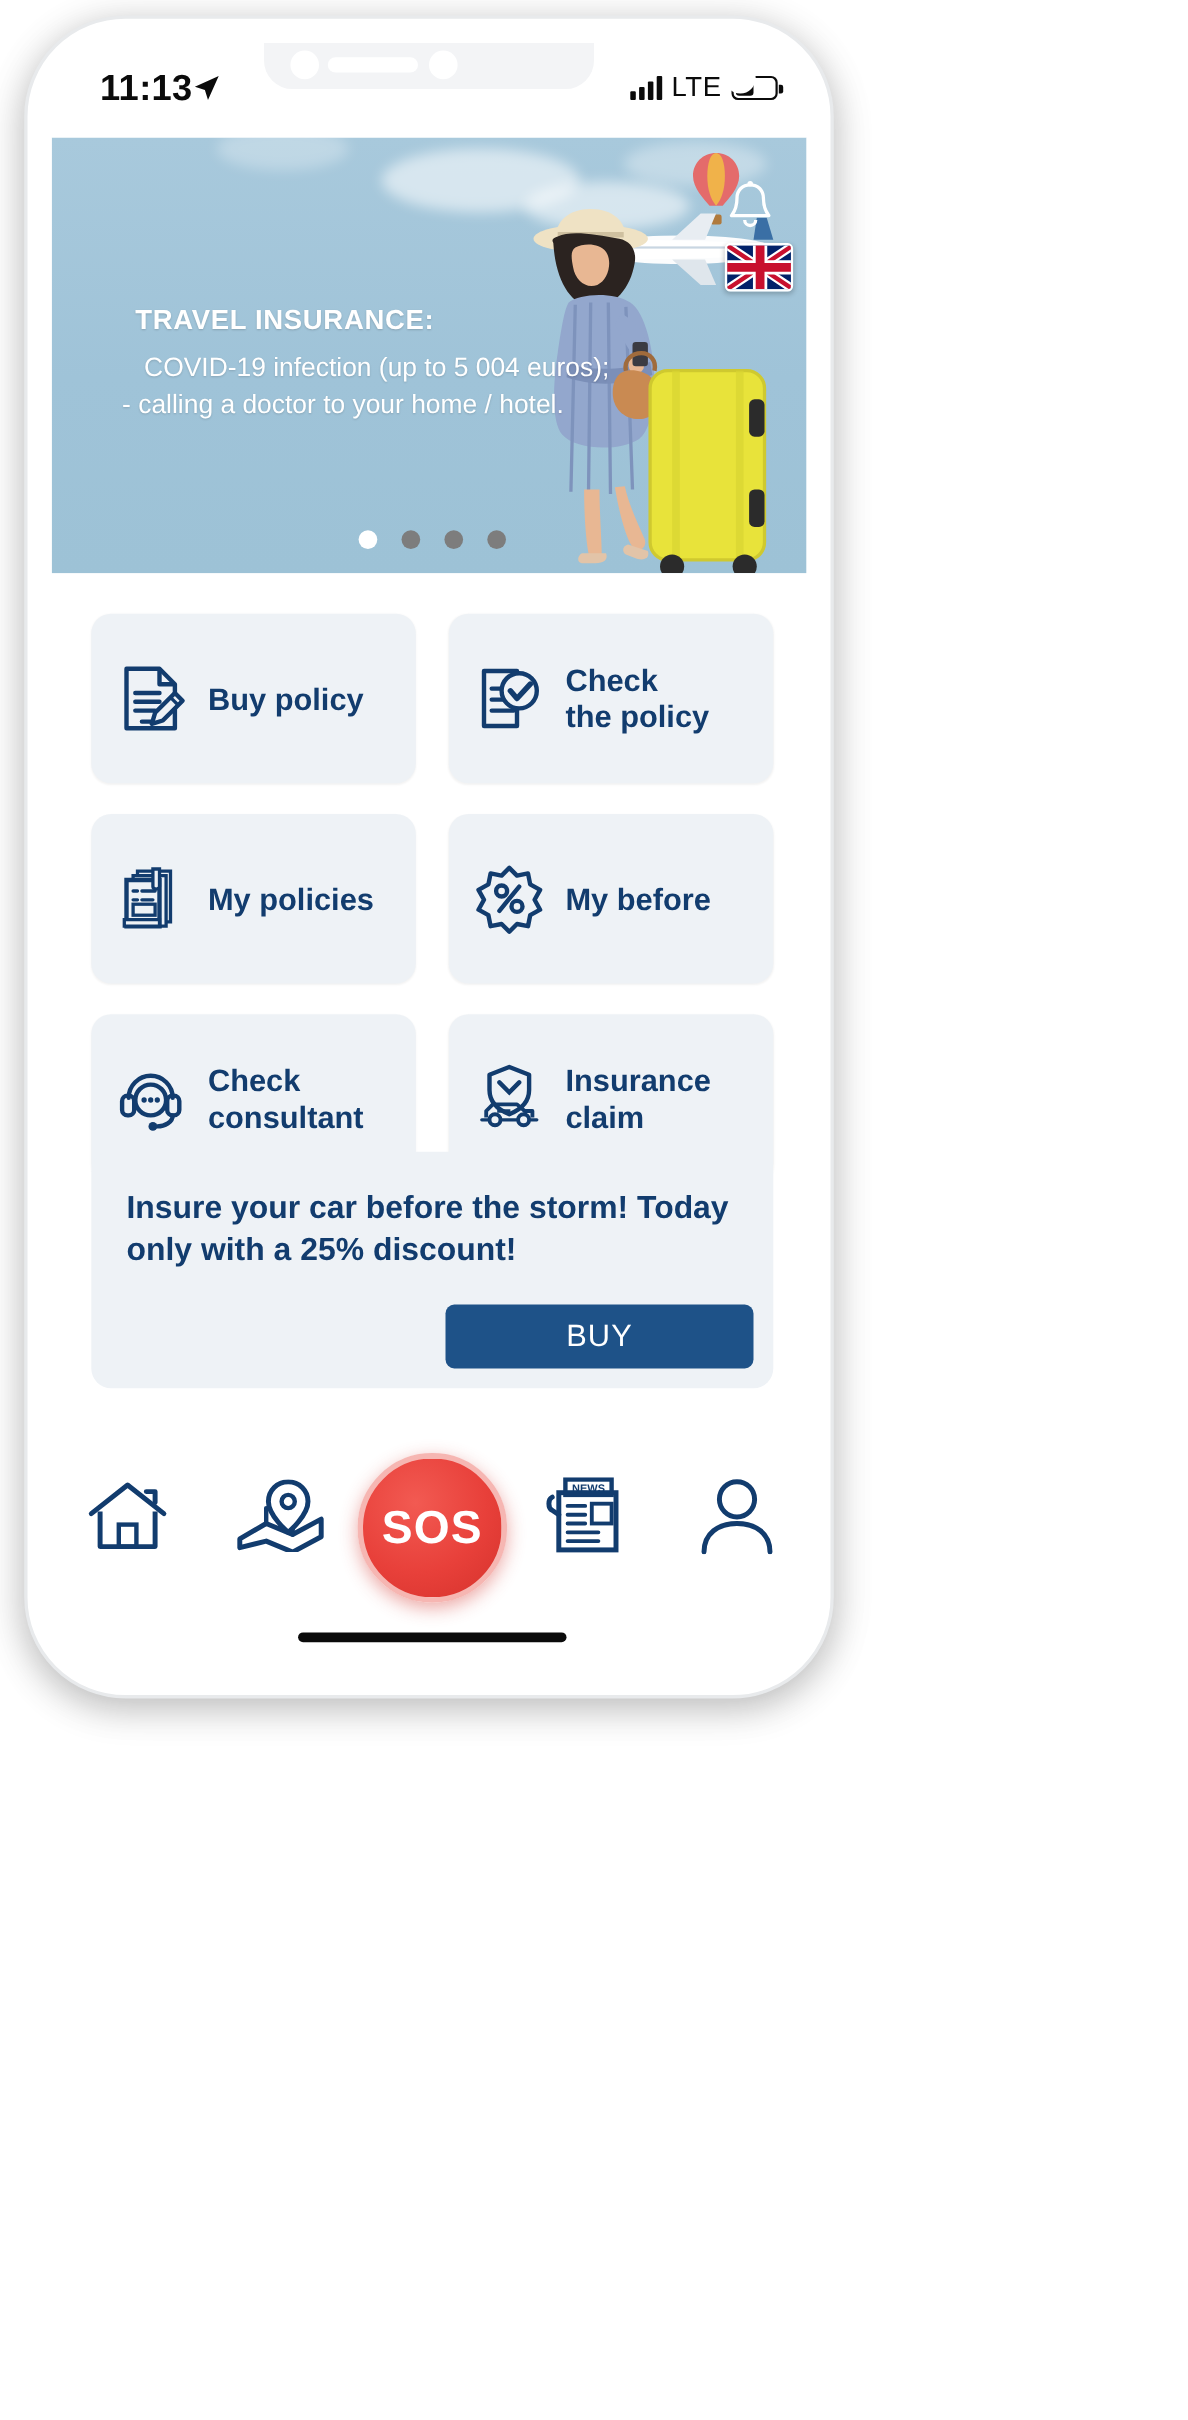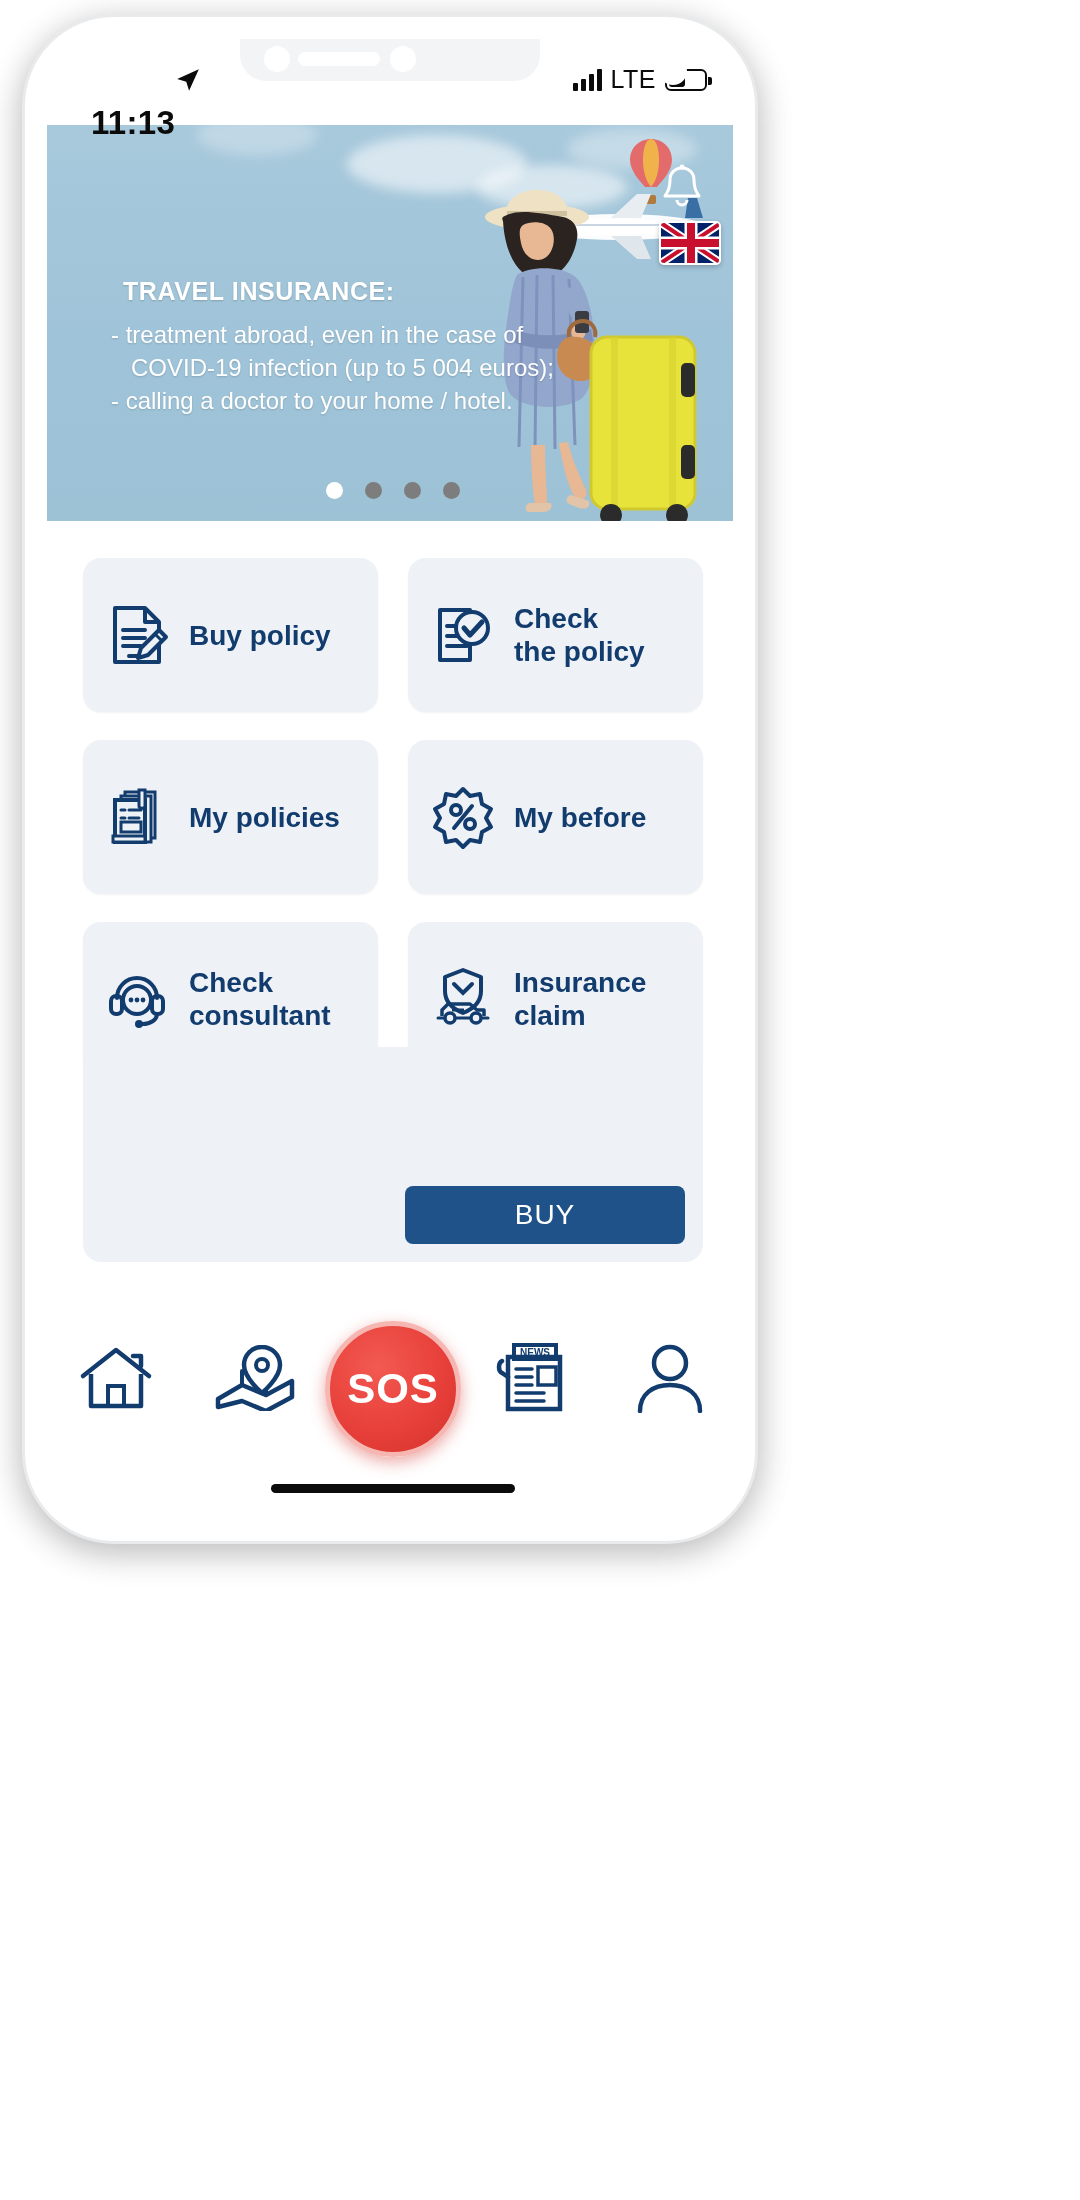--- a/index.html
+++ b/index.html
@@ -25,21 +25,21 @@
     border-radius:72px; background:#ffffff; overflow:hidden;
   }
 
   
   .statusbar{
     position:absolute; left:0; top:0; width:692px; height:86px;
     background:#ffffff; z-index:6;
   }
   .sb-time{
     position:absolute; left:44px; top:22px;
-    font-size:33px; font-weight:600; color:#0b0b0b; letter-spacing:.3px;margin-top:43px;
+    font-size:33px; font-weight:600; color:#0b0b0b; letter-spacing:.3px;
   }
   .sb-loc{ position:absolute; left:128px; top:28px; width:26px; height:26px; }
   .sb-right{
     position:absolute; right:32px; top:26px; display:flex; align-items:center; gap:9px;
   }
   .bars{ display:flex; align-items:flex-end; gap:3px; height:22px; }
   .bars i{ display:block; width:5px; background:#0b0b0b; border-radius:1px; }
   .bars i:nth-child(1){ height:8px; }
   .bars i:nth-child(2){ height:12px; }
   .bars i:nth-child(3){ height:17px; }
@@ -285,21 +285,20 @@
           <rect x="192" y="212" width="7" height="172" fill="#d9d432" opacity=".7"></rect>
           <rect x="250" y="212" width="7" height="172" fill="#d9d432" opacity=".7"></rect>
           <rect x="262" y="238" width="14" height="34" rx="5" fill="#2b2b2b"></rect>
           <rect x="262" y="320" width="14" height="34" rx="5" fill="#2b2b2b"></rect>
           <circle cx="192" cy="390" r="11" fill="#2b2b2b"></circle>
           <circle cx="258" cy="390" r="11" fill="#2b2b2b"></circle>
         </svg>
 
         <div class="hero-title">TRAVEL INSURANCE:</div>
         <div class="hero-list">
-          <div>- treatment abroad, even in the case of</div>
           <div>   COVID-19 infection (up to 5 004 euros);</div>
           <div>- calling a doctor to your home / hotel.</div>
         </div>
 
         <div class="dots">
           <span class="active"></span>
           <span></span>
           <span></span>
           <span></span>
         </div>
@@ -389,20 +388,24 @@
             </svg>
             <div class="lbl">
               <span>Insurance</span><br>
               <span>claim</span>
             </div>
           </div>
         </div>
       </div>
 
       <div class="promo">
+        <div class="promo-text">
+          <span>Insure your car before the storm! Today</span>
+          <span>only with a 25% discount!</span>
+        </div>
         <div class="promo-btn">BUY</div>
       </div>
 
       <div class="nav">
         <div class="nav-items">
 
           <div class="nav-item">
             <svg width="78" height="68" viewBox="0 0 78 68">
               <path d="M6 32L39 6l33 26" fill="none" stroke="#123c6e" stroke-width="4.5" stroke-linecap="round" stroke-linejoin="round"></path>
               <path d="M14 30v32h50V30" fill="none" stroke="#123c6e" stroke-width="4.5" stroke-linejoin="round"></path>

